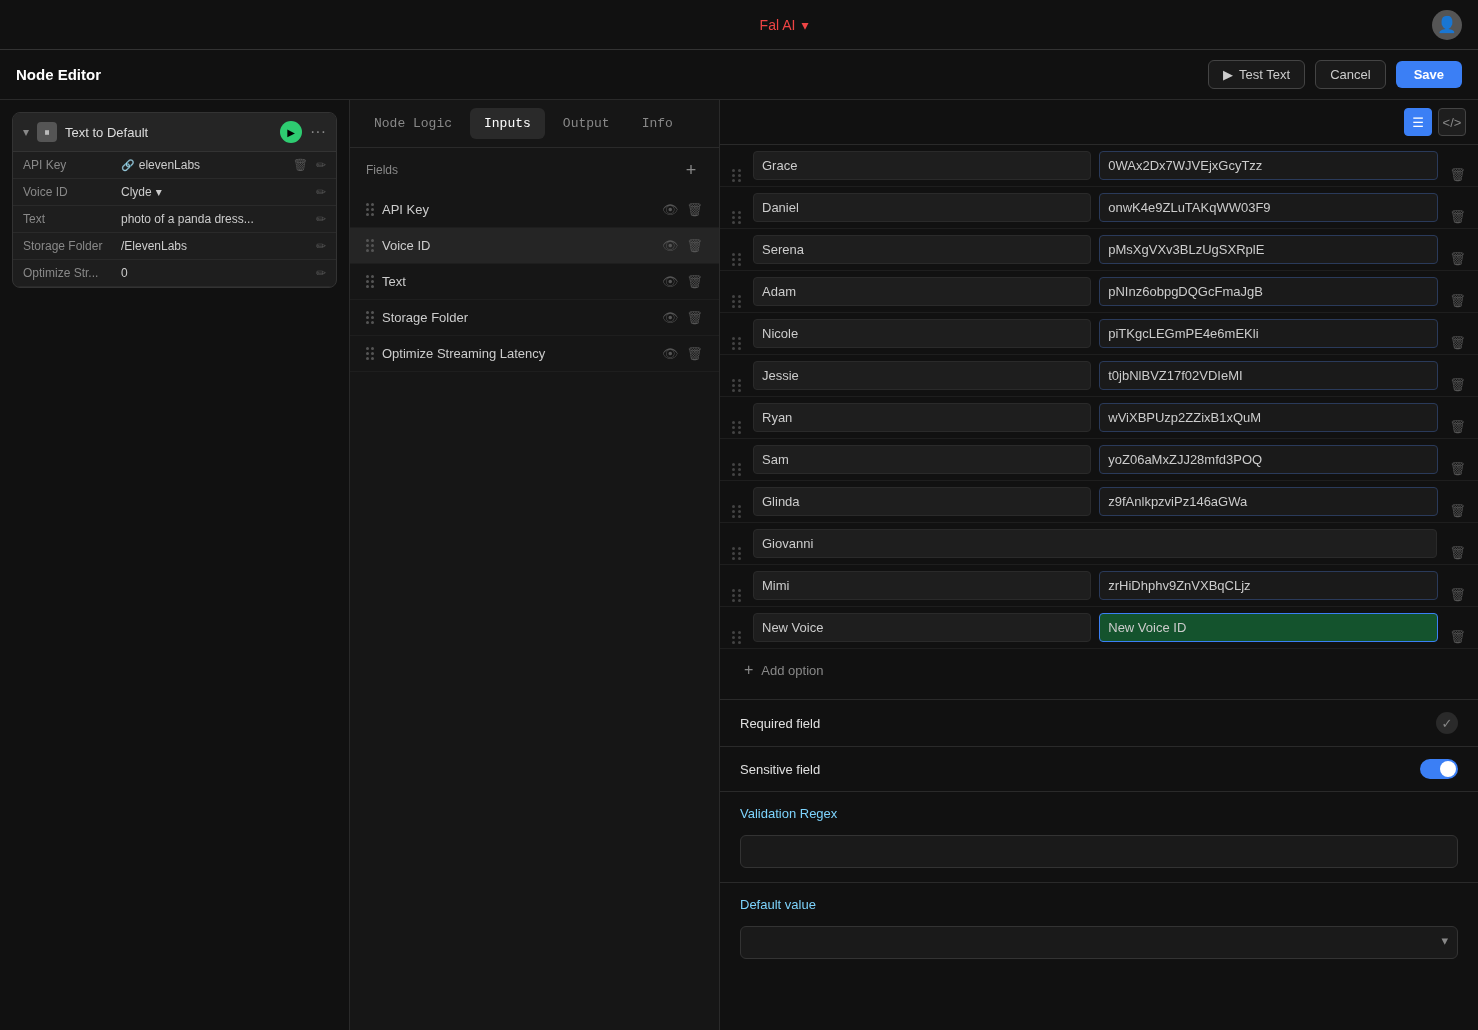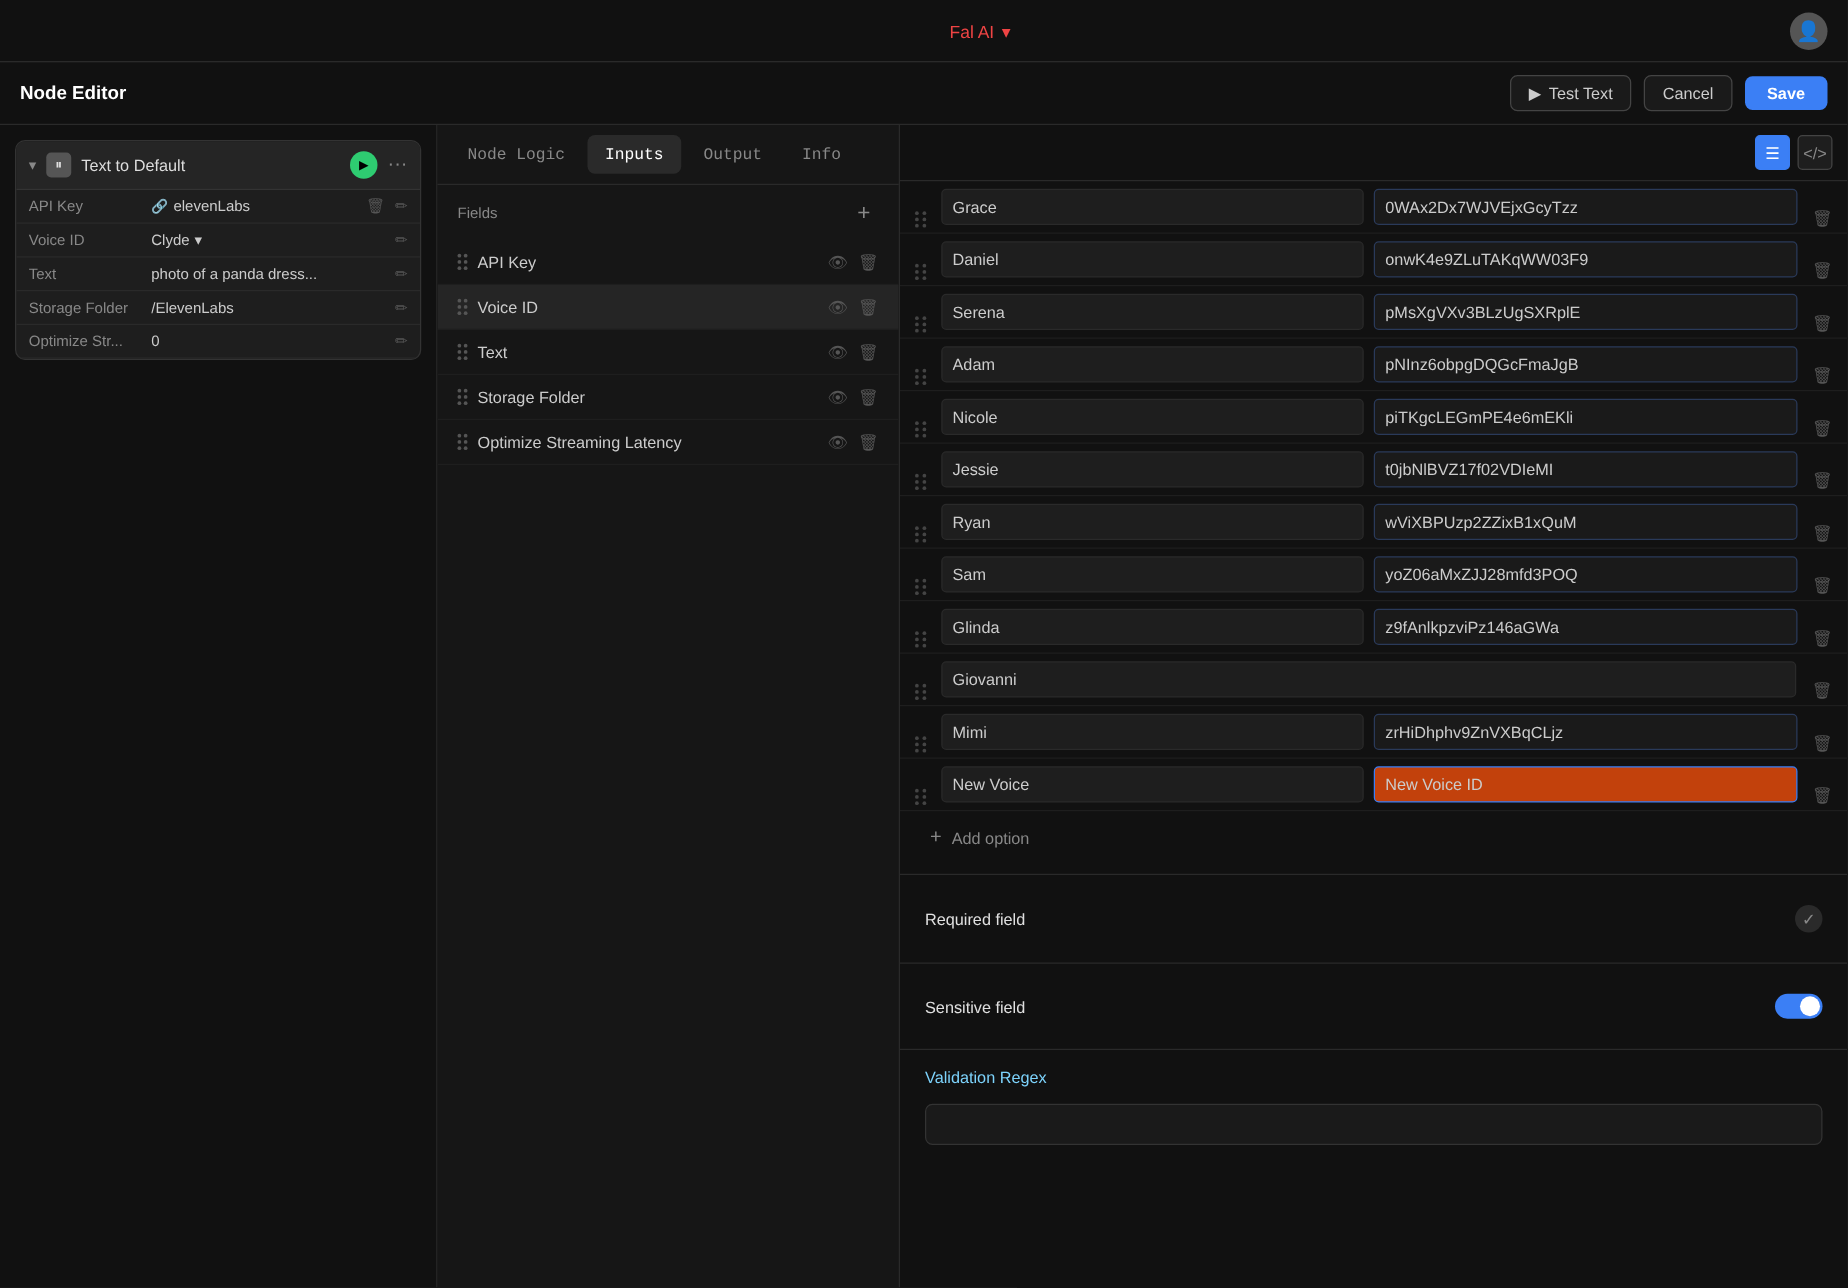--- a/index.html
+++ b/index.html
@@ -369,21 +369,21 @@
       background: #1a1a1a;
       border: 1px solid #2a3a5a;
       border-radius: 4px;
       color: #ccc;
       padding: 6px 8px;
       font-size: 13px;
       margin: 6px 0;
     }
     .option-value-input.highlighted {
       border-color: #3b7ff5;
-      background: #c2410c;
+      background: #14532d;
     }
     .option-delete-btn {
       color: #555;
       cursor: pointer;
       font-size: 13px;
       padding: 4px;
     }
     .add-option-btn {
       display: flex;
       align-items: center;
@@ -419,21 +419,21 @@
       height: 16px;
       background: #fff;
       border-radius: 50%;
       top: 2px;
       right: 2px;
     }
     .checkbox-row {
       display: flex;
       align-items: center;
       justify-content: space-between;
-      padding: 24px 20px;
+      padding: 12px 20px;
       border-top: 1px solid #2a2a2a;
     }
     .checkmark {
       width: 22px;
       height: 22px;
       border-radius: 50%;
       background: #2a2a2a;
       display: flex;
       align-items: center;
       justify-content: center;
@@ -895,16 +895,26 @@
         </div>
       </div>
 
       <div class="form-section">
         <div class="form-label">
           <span>Validation Regex</span>
         </div>
         <input class="text-input-field" type="text" value="" placeholder="" style="">
       </div>
 
+      <div class="form-section">
+        <div class="form-label">
+          <span>Default value</span>
+        </div>
+        <div class="select-wrapper">
+          <select class="select-field">
+            <option value=""></option>
+          </select>
+        </div>
+      </div>
     </div>
   </div>
 
 </div>
 
 </body></html>

